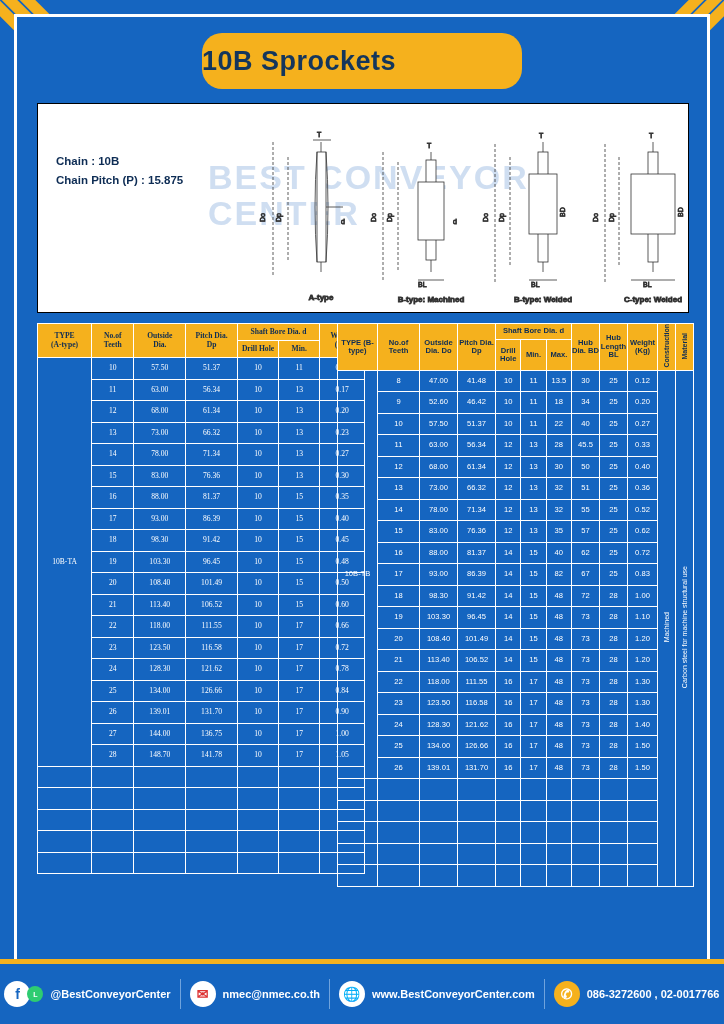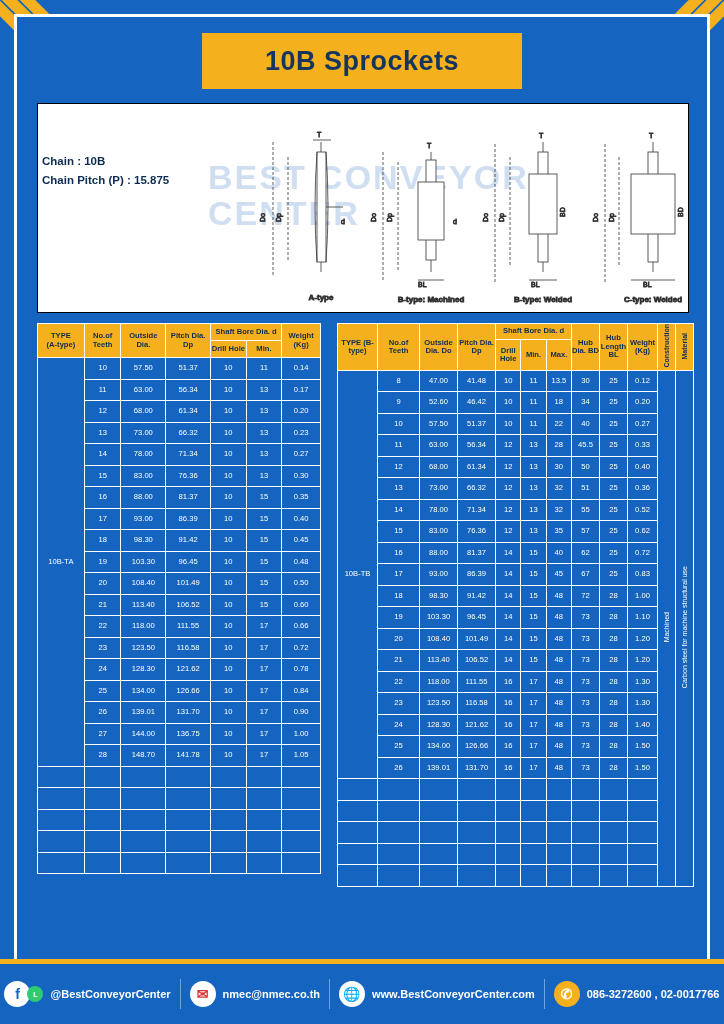--- a/index.html
+++ b/index.html
@@ -35,40 +35,40 @@
   }
 
   
   .title-wrap {
     position: absolute; left: 0; right: 0; top: 16px;
     display: flex; justify-content: center;
   }
   .title-box {
     background: #f5b11d;
     width: 320px; height: 56px;
-    display: flex; align-items: center; justify-content: center;
+    display: flex; align-items: center; justify-content: flex-start; border-radius: 20px;
   }
   .title-box h1 {
     color: #14365c;
     font-size: 27px;
     font-weight: bold;
     letter-spacing: .5px;
   }
 
   
   .spec-panel {
     position: absolute;
     left: 20px; top: 86px;
     width: 652px; height: 210px;
     background: #ffffff;
     border: 1px solid #000;
     overflow: hidden;
   }
   .spec-list {
-    position: absolute; left: 4px; top: 48px;
+    position: absolute; left: 18px; top: 48px;
     color: #0d2c54;
     font-size: 11.5px;
     font-weight: bold;
     line-height: 19px;
   }
   .wm-text {
     position: absolute; left: 170px; top: 55px;
     font-size: 34px; font-weight: bold; color: #a9c4e6;
     letter-spacing: 2px; opacity: .55; line-height: 36px;
   }
@@ -90,21 +90,21 @@
     line-height: 1.1;
   }
   thead th {
     background: #f5b11d;
     color: #0d2c54;
     font-weight: bold;
     font-size: 7.6px;
     border: 1px solid #ffffff;
   }
   tbody td { height: 21.5px; }
-  .tbl-a { width: 284px; }
+  .tbl-a { width: 328px; font-family: Liberation Serif, serif; }
   .tbl-b { width: 352px; }
   .tbl-wrap-a { position: absolute; left: 0; top: 0; }
   .tbl-wrap-b { position: absolute; left: 300px; top: 0; }
   .vert {
     writing-mode: vertical-rl;
     transform: rotate(180deg);
     white-space: nowrap;
     font-size: 7px;
   }
   .hdr-tall { height: 34px; }
@@ -601,21 +601,21 @@
                 <td>62</td>
                 <td>25</td>
                 <td>0.72</td>
               </tr>
               <tr>
                 <td>17</td>
                 <td>93.00</td>
                 <td>86.39</td>
                 <td>14</td>
                 <td>15</td>
-                <td>45</td>
+                <td>82</td>
                 <td>67</td>
                 <td>25</td>
                 <td>0.83</td>
               </tr>
               <tr>
                 <td>18</td>
                 <td>98.30</td>
                 <td>91.42</td>
                 <td>14</td>
                 <td>15</td>

